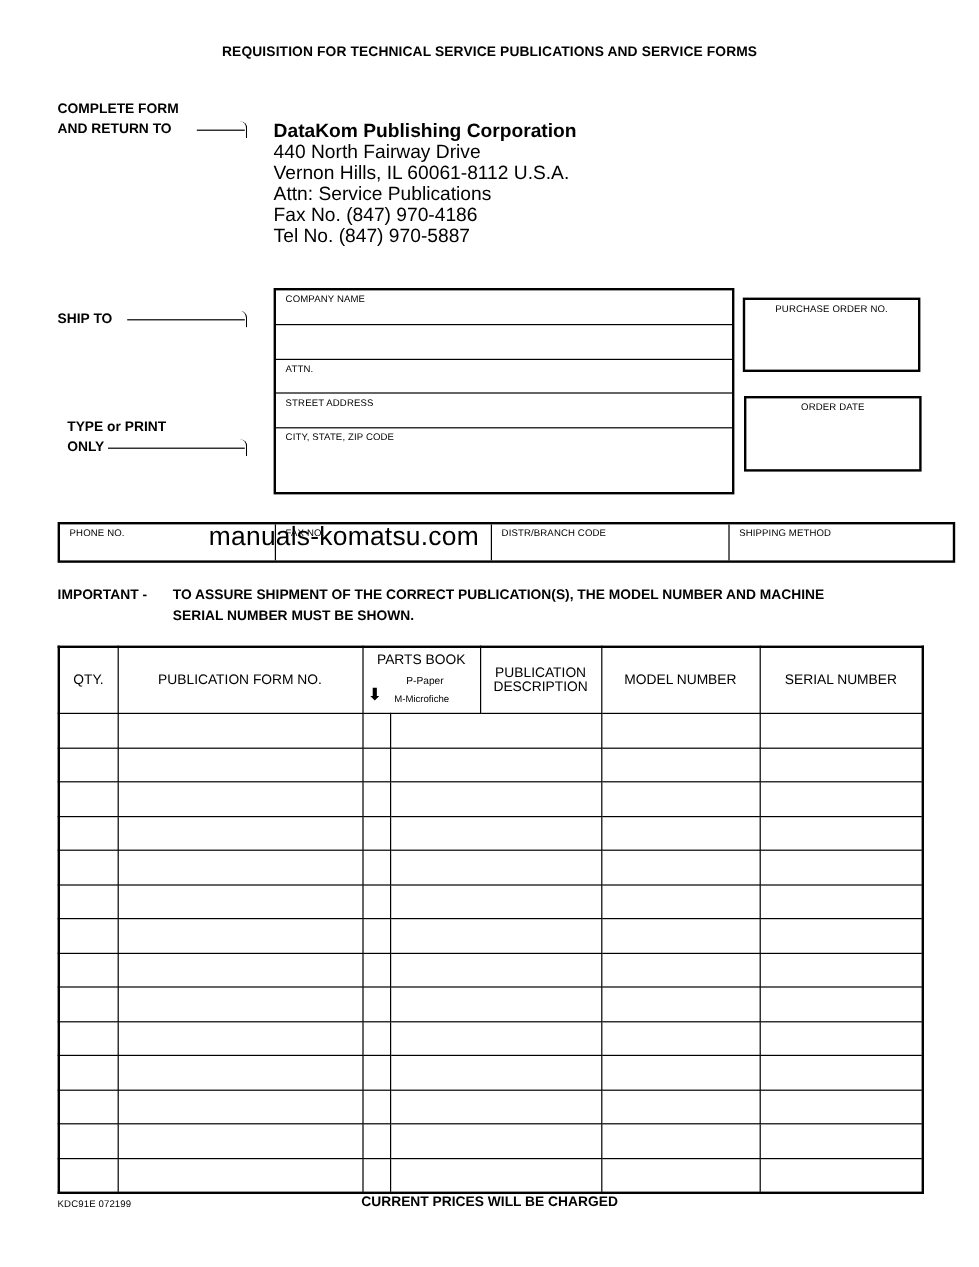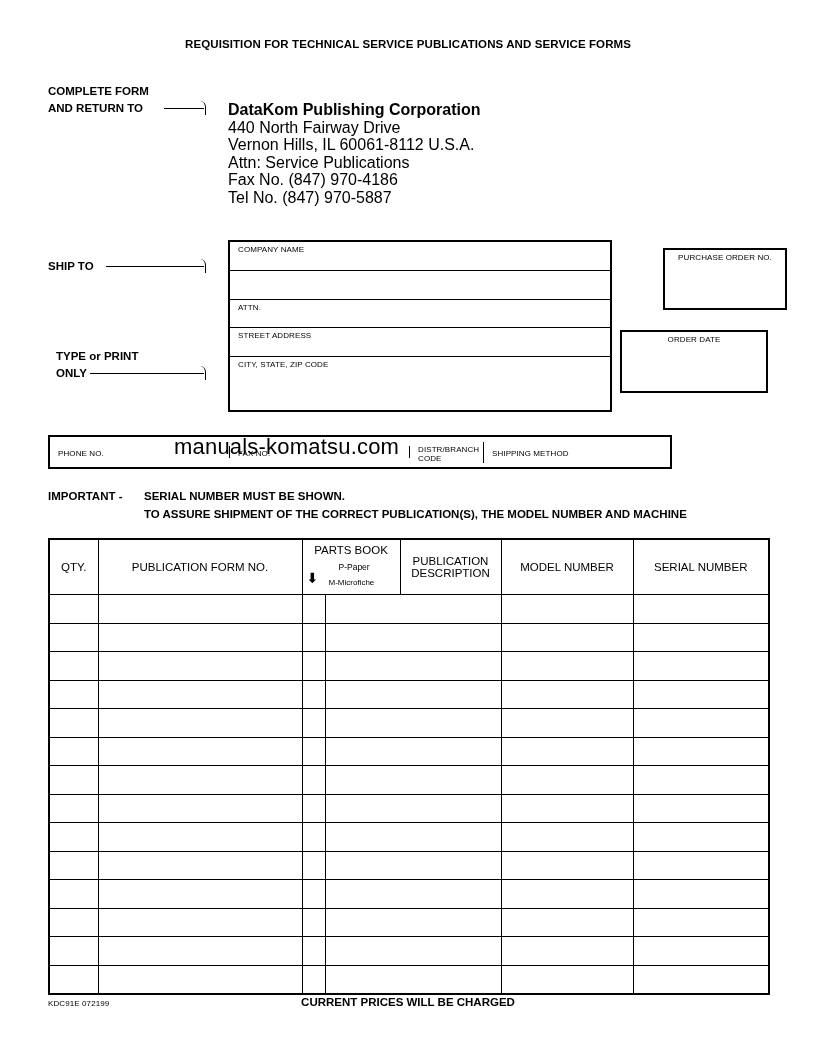--- a/index.html
+++ b/index.html
@@ -12,21 +12,21 @@
     .addr { font-size: 16px; line-height: 17.5px; }
     .addr .name { font-weight: bold; }
     .arrow-line { height: 0; border-top: 1.5px solid #000; }
     .arrow-hook { width: 6px; height: 14px; border-right: 1px solid #000; border-top-right-radius: 6px 6px; }
     .ship-box { left: 228px; top: 240px; width: 384px; height: 172px; border: 2px solid #000; box-sizing: border-box; }
     .ship-row { position: absolute; left: 0; width: 100%; box-sizing: border-box; border-bottom: 1.5px solid #000; }
     .ship-row:last-child { border-bottom: none; }
     .small-label { font-size: 8px; padding: 3px 0 0 8px; letter-spacing: 0.1px; }
     .side-box { border: 2px solid #000; box-sizing: border-box; }
     .side-box .small-label { text-align: center; padding: 3px 0 0 0; }
-    .info-row { left: 48px; top: 435px; width: 624px; height: 34px; border: 2px solid #000; box-sizing: border-box; display: flex; align-items: center; }
+    .info-row { left: 48px; top: 435px; width: 748px; height: 34px; border: 2px solid #000; box-sizing: border-box; display: flex; }
     .info-cell { position: relative; border-right: 1.5px solid #000; box-sizing: border-box; }
     .info-cell:last-child { border-right: none; }
     .watermark { left: 174px; top: 434px; font-size: 22px; color: #000; letter-spacing: 0.2px; }
     .important { left: 48px; top: 488px; font-size: 11.5px; font-weight: bold; line-height: 17.5px; }
     .important .lead { position: absolute; left: 0; top: 0; width: 96px; }
     .important .body { position: absolute; left: 96px; top: 0; width: 640px; }
     table.pubs { position: absolute; left: 48px; top: 538px; width: 720px; border-collapse: collapse; table-layout: fixed; }
     table.pubs th, table.pubs td { border: 1.5px solid #000; padding: 0; }
     table.pubs { border: 2px solid #000; }
     table.pubs th { height: 54px; font-weight: normal; font-size: 11.5px; text-align: center; vertical-align: middle; }
@@ -82,21 +82,21 @@
     <div class="small-label">STREET ADDRESS</div>
   </div>
   <div class="ship-row" style="top:58px; height:28px;">
     <div class="small-label">ATTN.</div>
   </div>
   <div class="ship-row" style="top:115px; height:29px;">
     <div class="small-label">CITY, STATE, ZIP CODE</div>
   </div>
 </div>
 
-<div class="abs side-box" style="left:619px; top:248px; width:124px; height:62px;margin-left:44px;">
+<div class="abs side-box" style="left:619px; top:248px; width:148px; height:62px;">
   <div class="small-label">PURCHASE ORDER NO.</div>
 </div>
 <div class="abs side-box" style="left:620px; top:330px; width:148px; height:63px;">
   <div class="small-label">ORDER DATE</div>
 </div>
 
 <div class="abs info-row">
   <div class="info-cell" style="width:180px;">
     <div class="small-label">PHONE NO.</div>
   </div>
@@ -109,22 +109,22 @@
   <div class="info-cell" style="width:186px;">
     <div class="small-label">SHIPPING METHOD</div>
   </div>
 </div>
 
 <div class="abs watermark">manuals-komatsu.com</div>
 
 <div class="abs important">
   <div class="lead">IMPORTANT -</div>
   <div class="body">
+    <div>TO ASSURE SHIPMENT OF THE CORRECT PUBLICATION(S), THE MODEL NUMBER AND MACHINE</div>
     <div>SERIAL NUMBER MUST BE SHOWN.</div>
-    <div>TO ASSURE SHIPMENT OF THE CORRECT PUBLICATION(S), THE MODEL NUMBER AND MACHINE</div>
   </div>
 </div>
 
 <table class="pubs">
   <colgroup>
     <col style="width:49px">
     <col style="width:204px">
     <col style="width:23px">
     <col style="width:75px">
     <col style="width:101px">

